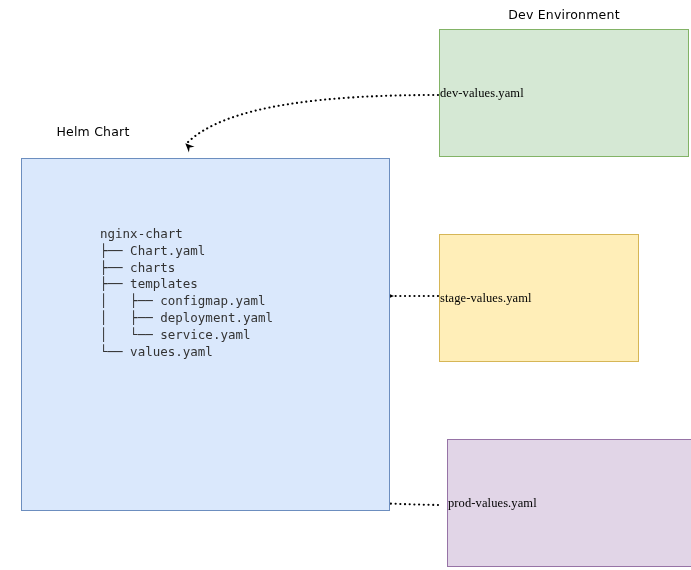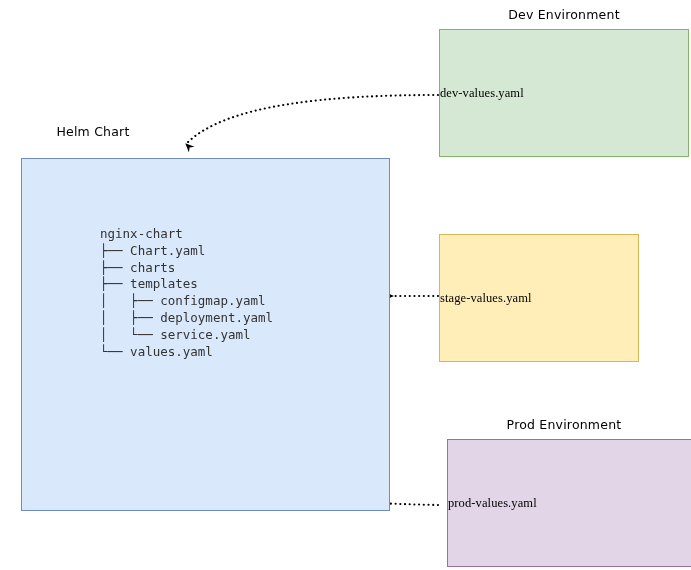--- a/index.html
+++ b/index.html
@@ -150,18 +150,17 @@
 
   <div class="node-label" id="dev-title">Dev Environment</div>
   <div class="box" id="dev-box">
     <div class="box-center-text">dev-values.yaml</div>
   </div>
 
   <div class="box" id="staging-box">
     <div class="box-center-text">stage-values.yaml</div>
   </div>
 
-  <div class="node-label" id="prod-title">Prod Environment</div>
   <div class="box" id="prod-box">
     <div class="box-center-text">prod-values.yaml</div>
   </div>
 
 </div>
 
 </body></html>

